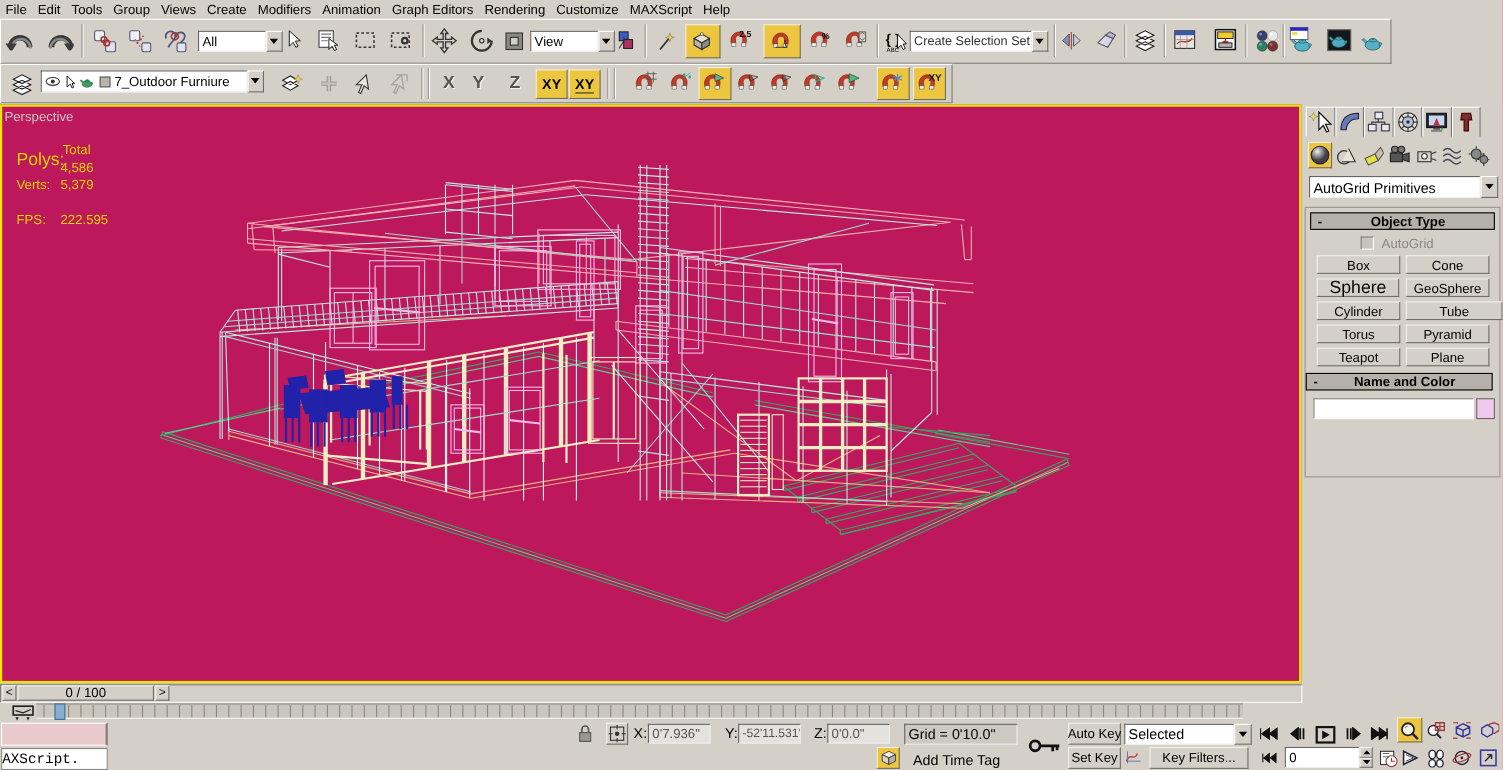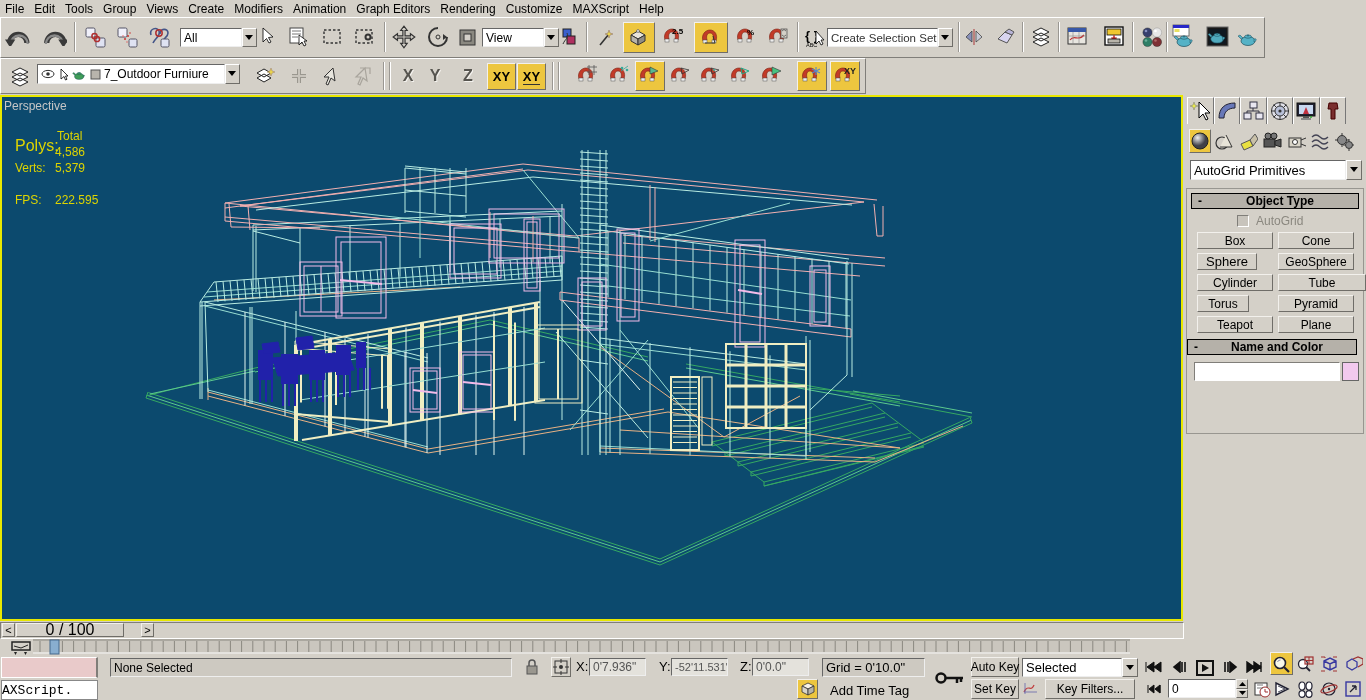--- a/index.html
+++ b/index.html
@@ -440,21 +440,21 @@
   </div>
 <div class="abs btn yel ctr" style="left:830px;top:61px;width:30px;height:30px;">
     <svg width="26" height="22" viewBox="0 0 26 22" style="">
       <path d="M4 14 C2 8 6 3 11 3 C16 3 19 8 17 14 L14 13 C15 9 14 6 11 6 C8 6 7 9 8 13 Z" fill="#c23b28" stroke="#7a1f12" stroke-width="0.6"></path>
       <rect x="4" y="13" width="4" height="3" fill="#eee" stroke="#555" stroke-width="0.5"></rect>
       <rect x="13" y="13" width="4" height="3" fill="#eee" stroke="#555" stroke-width="0.5"></rect>
       <text x="12" y="9" font-size="9" font-weight="bold" fill="#222">XY</text>
     </svg>
   </div>
 <div class="abs" style="left:0;top:94px;width:1184px;height:528px;background:#d4d0c8">
-    <div class="abs" style="left:0;top:1px;width:1183px;height:526px;border:2px solid #e8e800;background:#0c4a6e">
+    <div class="abs" style="left:0;top:1px;width:1183px;height:526px;border:2px solid #e8e800;background:#be185d">
       <svg width="1179" height="522" viewBox="2 97 1179 522" style="position:absolute;left:0;top:0">
         <line x1="146.0" y1="398.0" x2="660.0" y2="565.0" stroke="#35a862" stroke-width="1"></line>
         <line x1="660.0" y1="565.0" x2="972.0" y2="423.0" stroke="#35a862" stroke-width="1"></line>
         <line x1="147.2" y1="395.3" x2="660.0" y2="562.0" stroke="#5cc98e" stroke-width="1"></line>
         <line x1="660.0" y1="562.0" x2="970.8" y2="420.3" stroke="#5cc98e" stroke-width="1"></line>
         <line x1="148.4" y1="392.6" x2="660.0" y2="559.0" stroke="#35a862" stroke-width="1"></line>
         <line x1="660.0" y1="559.0" x2="969.6" y2="417.6" stroke="#35a862" stroke-width="1"></line>
         <line x1="146.0" y1="398.0" x2="148.0" y2="392.0" stroke="#35a862" stroke-width="1"></line>
         <line x1="972.0" y1="423.0" x2="970.0" y2="417.0" stroke="#35a862" stroke-width="1"></line>
         <line x1="850.0" y1="394.0" x2="972.0" y2="417.0" stroke="#35a862" stroke-width="1"></line>
@@ -919,40 +919,40 @@
       </div>
     </div>
     <div class="abs" style="left:2px;top:94px;width:178px;height:246px;border:1px solid #989690;background:#d4d0c8">
       <div class="abs" style="left:4px;top:4px;width:168px;height:16px;background:#b5b1a9;border:1px solid #000;display:flex;align-items:center;font-weight:bold;font-size:12px">
         <span style="margin-left:6px">-</span>
         <span style="flex:1;text-align:center">Object Type</span>
       </div>
       <div class="abs" style="left:50px;top:25px;color:#8a877f;font-size:12px;display:flex;align-items:center"><span class="sunken" style="width:12px;height:12px;background:#c8c4bc;display:inline-block;margin-right:7px"></span> AutoGrid</div>
       <div class="btn abs" style="left:10px;top:43px;width:76px;height:17px;font-size:12px">Box</div>
       <div class="btn abs" style="left:91px;top:43px;width:76px;height:17px;font-size:12px">Cone</div>
-      <div class="btn abs" style="left:10px;top:64px;width:60px;height:17px;font-size:13px">Sphere</div>
+      <div class="btn abs" style="left:10px;top:64px;width:75px;height:17px;font-size:16px">Sphere</div>
       <div class="btn abs" style="left:91px;top:64px;width:76px;height:17px;font-size:12px">GeoSphere</div>
       <div class="btn abs" style="left:10px;top:85px;width:76px;height:17px;font-size:12px">Cylinder</div>
       <div class="btn abs" style="left:91px;top:85px;width:88px;height:17px;font-size:12px">Tube</div>
-      <div class="btn abs" style="left:10px;top:106px;width:52px;height:17px;font-size:12px">Torus</div>
+      <div class="btn abs" style="left:10px;top:106px;width:76px;height:17px;font-size:12px">Torus</div>
       <div class="btn abs" style="left:91px;top:106px;width:76px;height:17px;font-size:12px">Pyramid</div>
       <div class="btn abs" style="left:10px;top:127px;width:76px;height:17px;font-size:12px">Teapot</div>
       <div class="btn abs" style="left:91px;top:127px;width:76px;height:17px;font-size:12px">Plane</div>
     </div>
     <div class="abs" style="left:3px;top:245px;width:170px;height:16px;background:#b5b1a9;border:1px solid #000;display:flex;align-items:center;font-weight:bold;font-size:12px">
       <span style="margin-left:6px">-</span>
       <span style="flex:1;text-align:center">Name and Color</span>
     </div>
     <div class="abs sunken" style="left:10px;top:268px;width:146px;height:19px;background:#fff"></div>
     <div class="abs" style="left:158px;top:268px;width:17px;height:19px;background:#f2c9ee;border:1px solid #666"></div>
   </div>
 <div class="abs" style="left:0;top:622px;width:1184px;height:17px;background:#d4d0c8">
     <div class="abs sunken" style="left:0;top:0;width:1184px;height:17px"></div>
     <div class="btn abs ctr" style="left:2px;top:1px;width:13px;height:14px;font-size:11px">&lt;</div>
-    <div class="btn abs ctr" style="left:16px;top:1px;width:108px;height:14px;font-size:16px">0 / 100</div>
+    <div class="btn abs ctr" style="left:16px;top:1px;width:124px;height:14px;font-size:12px">0 / 100</div>
     <div class="btn abs ctr" style="left:141px;top:1px;width:13px;height:14px;font-size:11px">&gt;</div>
   </div>
 <div class="abs" style="left:0;top:639px;width:1184px;height:17px;background:#d4d0c8"><svg width="1184" height="17" viewBox="0 0 1184 17" style="">
       <rect x="33" y="0" width="1097" height="15" fill="#cac6be"></rect>
       <line x1="33" y1="1" x2="1130" y2="1" stroke="#8a8880"></line>
       <line x1="33" y1="14" x2="1130" y2="14" stroke="#fff"></line>
       <line x1="40.0" y1="2" x2="40.0" y2="13" stroke="#8a8880"></line>
       <line x1="51.2" y1="2" x2="51.2" y2="13" stroke="#8a8880"></line>
       <line x1="62.4" y1="2" x2="62.4" y2="13" stroke="#8a8880"></line>
       <line x1="73.6" y1="2" x2="73.6" y2="13" stroke="#8a8880"></line>
@@ -1051,21 +1051,20 @@
       <line x1="1115.2" y1="2" x2="1115.2" y2="13" stroke="#8a8880"></line>
       <line x1="1126.4" y1="2" x2="1126.4" y2="13" stroke="#8a8880"></line>
       <rect x="50" y="1" width="9" height="14" fill="#88aed0" stroke="#44688c"></rect>
       <rect x="12" y="3" width="18" height="8" fill="none" stroke="#222" stroke-width="1.5"></rect>
       <path d="M14 7 L21 9 L28 6" stroke="#222" fill="none"></path>
       <path d="M14 13 l3 0 -1.5 3 Z M24 13 l3 0 -1.5 3 Z" fill="#222"></path>
     </svg></div>
 <div class="abs" style="left:0;top:656px;width:1366px;height:44px;background:#d4d0c8">
     <div class="abs" style="left:1px;top:1px;width:97px;height:21px;background:#e9caca;border:1px solid #fff;border-right:2px solid #807e79"></div>
     <div class="abs" style="left:1px;top:24px;width:97px;height:20px;background:#fff;border:1px solid #888;font-family:'Liberation Mono',monospace;font-size:13px;display:flex;align-items:center">AXScript.</div>
-    <div class="abs field" style="left:110px;top:2px;width:402px;height:19px;background:#cdc9c1">None Selected</div>
     <div class="abs" style="left:524px;top:2px"><svg width="16" height="18" viewBox="0 0 16 18" style="">
         <rect x="3" y="8" width="10" height="8" fill="#9a978f" stroke="#555"></rect>
         <path d="M5 8 V5 a3 3 0 0 1 6 0 V8" fill="none" stroke="#555" stroke-width="1.5"></path>
       </svg></div>
     <div class="abs btn" style="left:551px;top:1px;width:20px;height:20px">
       <svg width="16" height="16" viewBox="0 0 16 16" style="">
         <rect x="2" y="2" width="12" height="12" fill="none" stroke="#333"></rect>
         <circle cx="8" cy="8" r="2" fill="#333"></circle>
         <path d="M8 0 V4 M8 12 V16 M0 8 H4 M12 8 H16" stroke="#333"></path>
       </svg>

